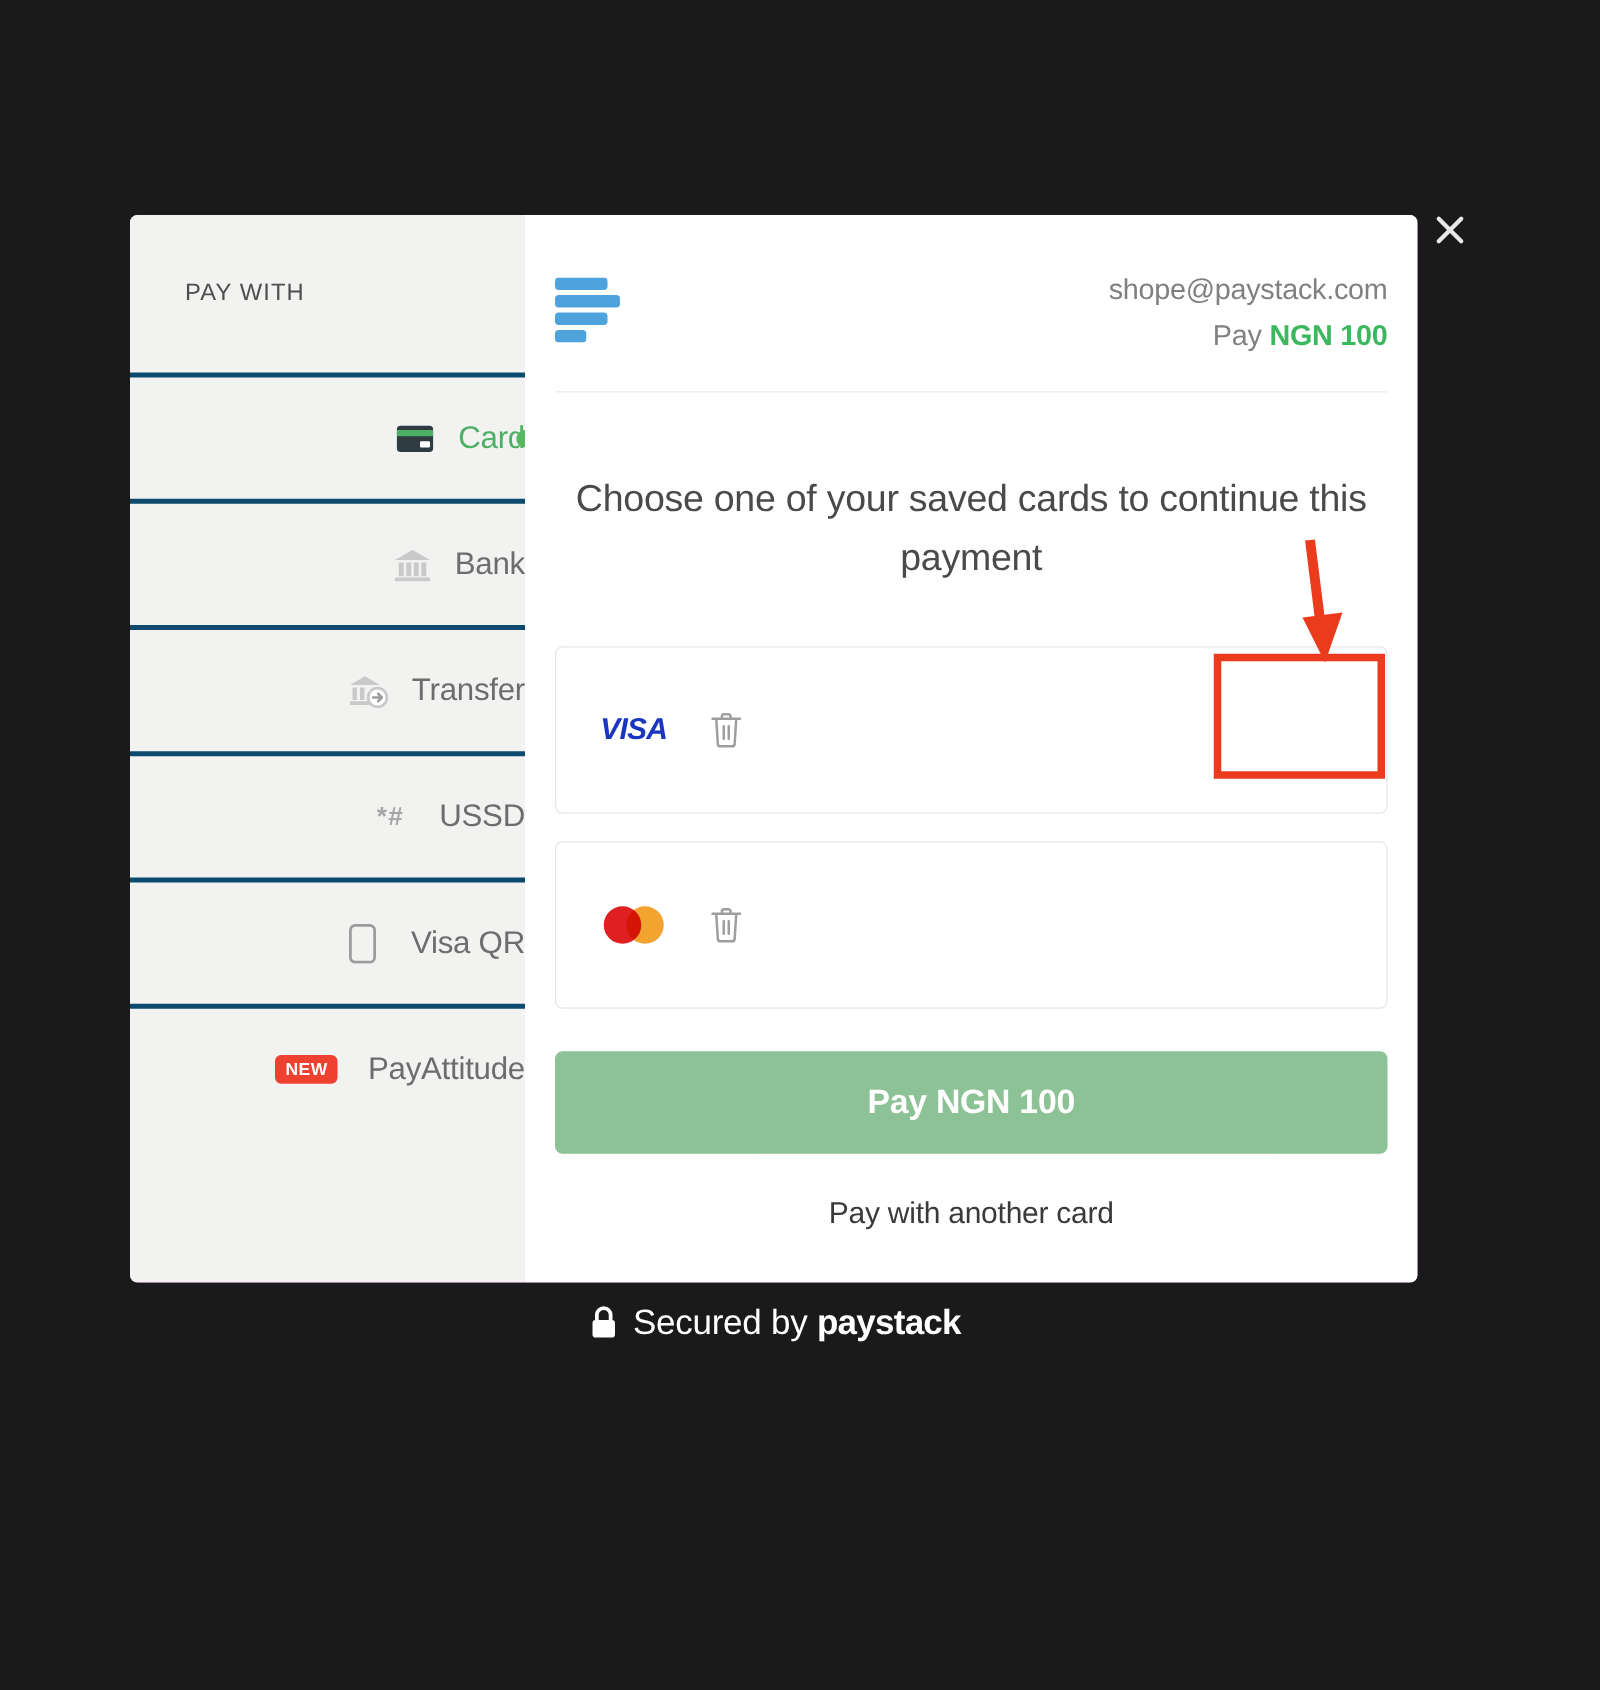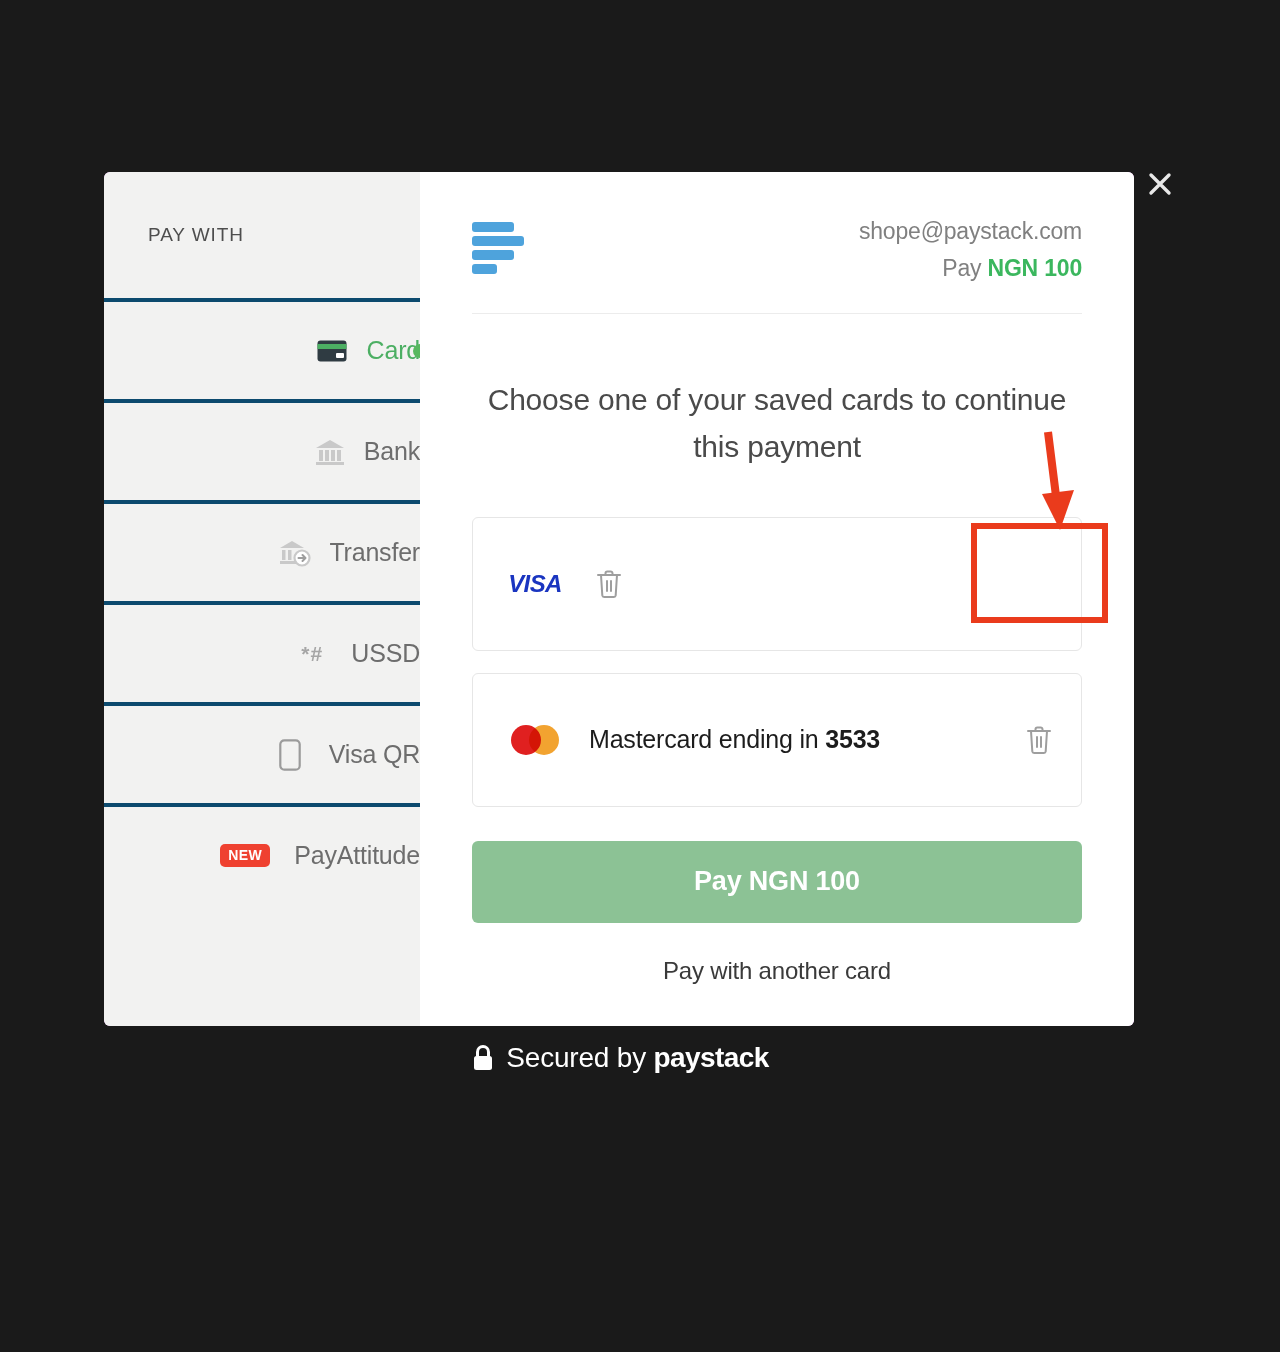--- a/index.html
+++ b/index.html
@@ -111,21 +111,21 @@
     color: #a6a6a6;
     font-weight: 700;
     letter-spacing: 1px;
     line-height: 1;
   }
 
   
   .main {
     flex: 1 1 auto;
     background: #ffffff;
-    padding: 0 52px;
+    padding: 0 24px;
     position: relative;
   }
   .main-head {
     display: flex;
     align-items: flex-start;
     justify-content: space-between;
     padding-top: 42px;
     padding-bottom: 26px;
     border-bottom: 1px solid #ececec;
   }
@@ -401,23 +401,20 @@
         </span>
       </div>
 
       <div class="card-row">
         <span class="card-brand">
           <span class="mc-mark">
             <i class="left"></i>
               <i class="right"></i>
           </span>
         </span>
-        <span class="card-text">
-          <span>Mastercard ending in </span><b>3533</b>
-        </span>
         <span class="delete-btn">
           <svg width="26" height="30" viewBox="0 0 26 30">
             <path d="M2 6 H24" stroke="#9e9e9e" stroke-width="2" stroke-linecap="round"></path>
             <path d="M9.5 6 V4.2 a1.8 1.8 0 0 1 1.8-1.8 h3.4 a1.8 1.8 0 0 1 1.8 1.8 V6" fill="none" stroke="#9e9e9e" stroke-width="2" stroke-linejoin="round"></path>
             <path d="M5 6 L6.3 26.4 a1.8 1.8 0 0 0 1.8 1.6 h9.8 a1.8 1.8 0 0 0 1.8 -1.6 L21 6" fill="none" stroke="#9e9e9e" stroke-width="2" stroke-linejoin="round"></path>
             <path d="M11 12 V22 M15 12 V22" stroke="#9e9e9e" stroke-width="2" stroke-linecap="round"></path>
           </svg>
         </span>
       </div>
 

